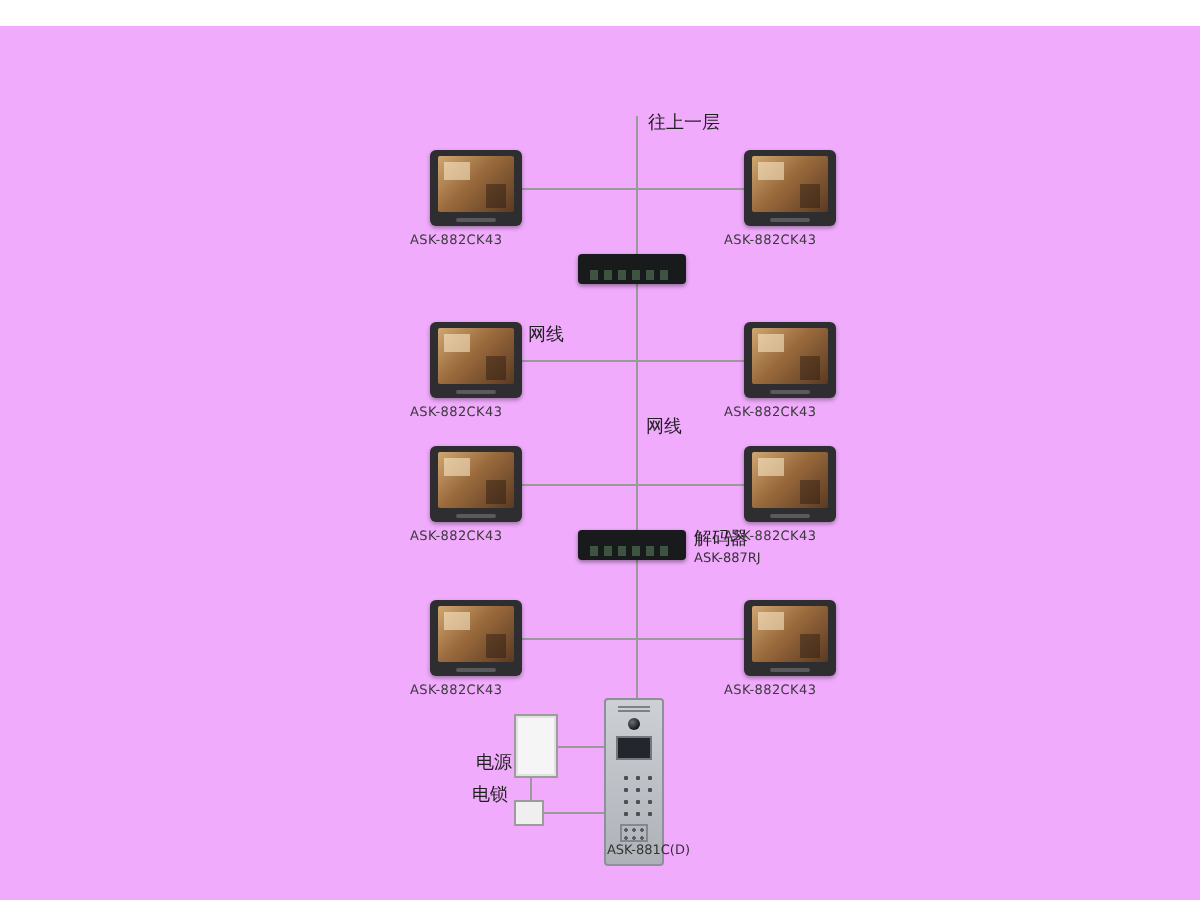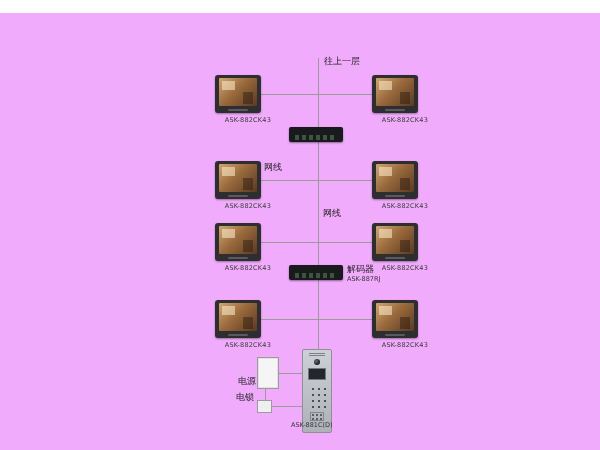--- a/index.html
+++ b/index.html
@@ -13,21 +13,21 @@
 
   .monitor{position:absolute;width:46px;height:38px;background:#2e2e30;border-radius:3px;
            box-shadow:0 1px 2px rgba(0,0,0,.35)}
   .screen{position:absolute;left:4px;top:3px;right:4px;bottom:7px;border-radius:1px;
           background:linear-gradient(135deg,#cfa772 0%,#9a6a3c 45%,#5a3a22 100%)}
   .screen:after{content:"";position:absolute;left:3px;top:3px;width:13px;height:9px;
           background:rgba(255,238,205,.55)}
   .screen:before{content:"";position:absolute;right:4px;bottom:2px;width:10px;height:12px;
           background:rgba(40,25,15,.45)}
   .monitor .btns{position:absolute;left:13px;bottom:2px;width:20px;height:2px;background:#5a5a5e;border-radius:1px}
-  .mlabel{position:absolute;width:66px;text-align:right;font-size:6.5px;color:#3a3a3a;letter-spacing:.2px}
+  .mlabel{position:absolute;width:66px;text-align:left;font-size:6.5px;color:#3a3a3a;letter-spacing:.2px}
 
   .switch{position:absolute;left:289px;width:54px;height:15px;background:#191a1c;border-radius:2px;
           box-shadow:0 1px 2px rgba(0,0,0,.4)}
   .ports{position:absolute;left:6px;right:6px;bottom:2px;height:5px;
          background:repeating-linear-gradient(90deg,#3c5440 0 4px,#191a1c 4px 7px)}
 
   .zh{position:absolute;font-size:9px;color:#1f1f1f;white-space:nowrap}
   .small{position:absolute;font-size:6.5px;color:#333;white-space:nowrap}
 
   .door{position:absolute;left:302px;top:336px;width:30px;height:84px;border-radius:2px;
@@ -141,15 +141,15 @@
     <div class="d-speak"></div>
   </div>
 
   <div class="zh" style="left:238px;top:362px">电源</div>
   <div class="pbox"></div>
 
   <div class="zh" style="left:236px;top:378px">电锁</div>
   <div class="lbox"></div>
 
   <div class="zh" style="left:296px;top:440px;width:44px;text-align:center">单元主机</div>
-  <div class="small" style="left:291px;top:408px;width:54px;text-align:left">ASK-881C(D)</div>
+  <div class="small" style="left:291px;top:408px;width:54px;text-align:right">ASK-881C(D)</div>
 
 </div>
 
 </body></html>

